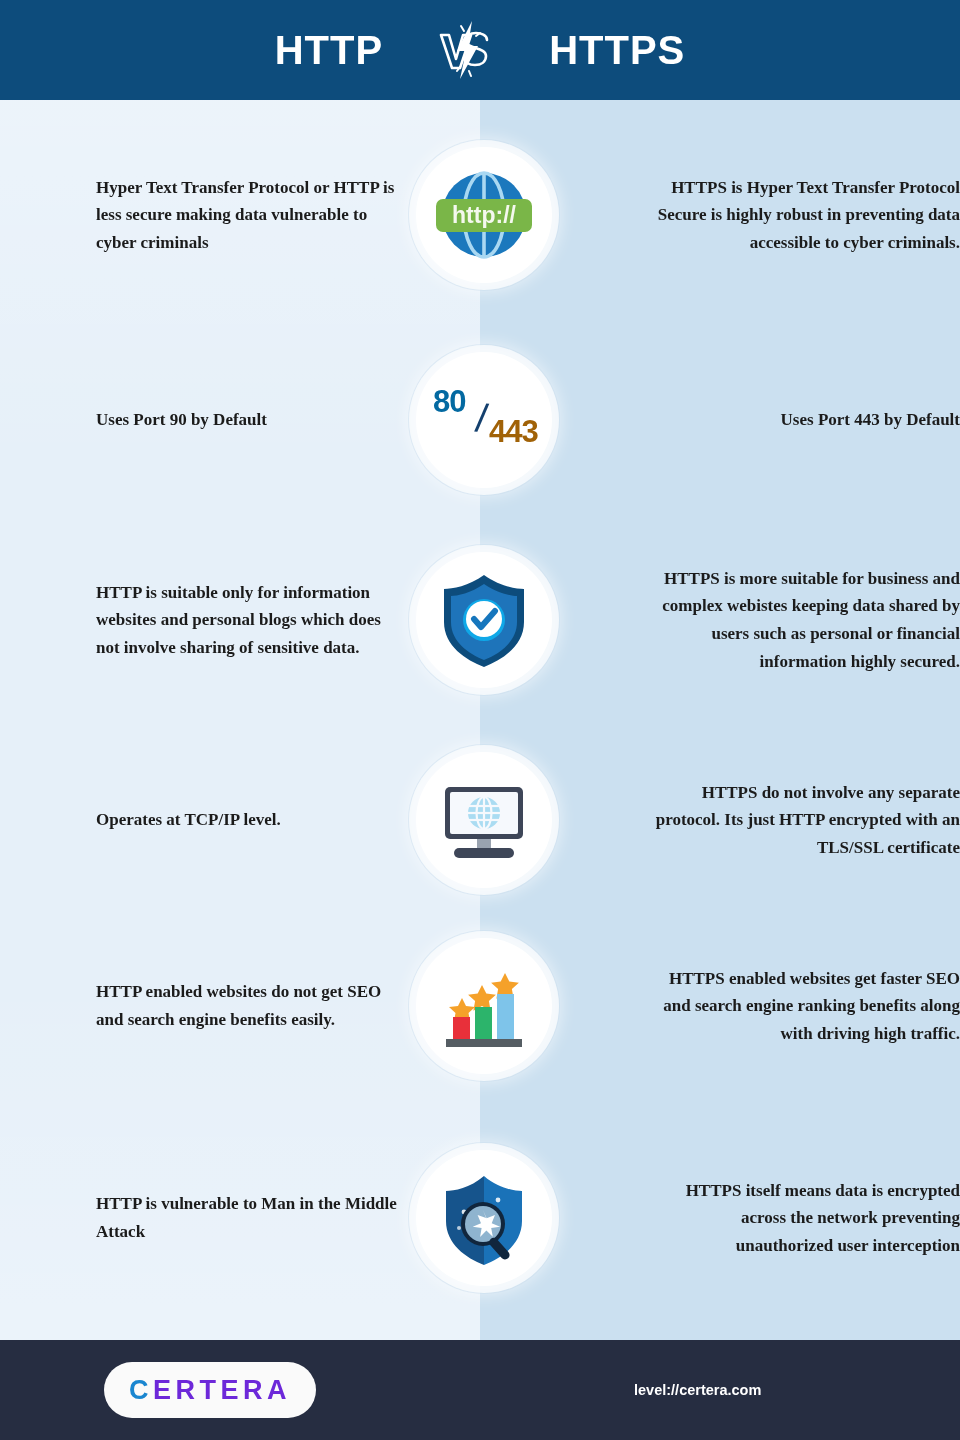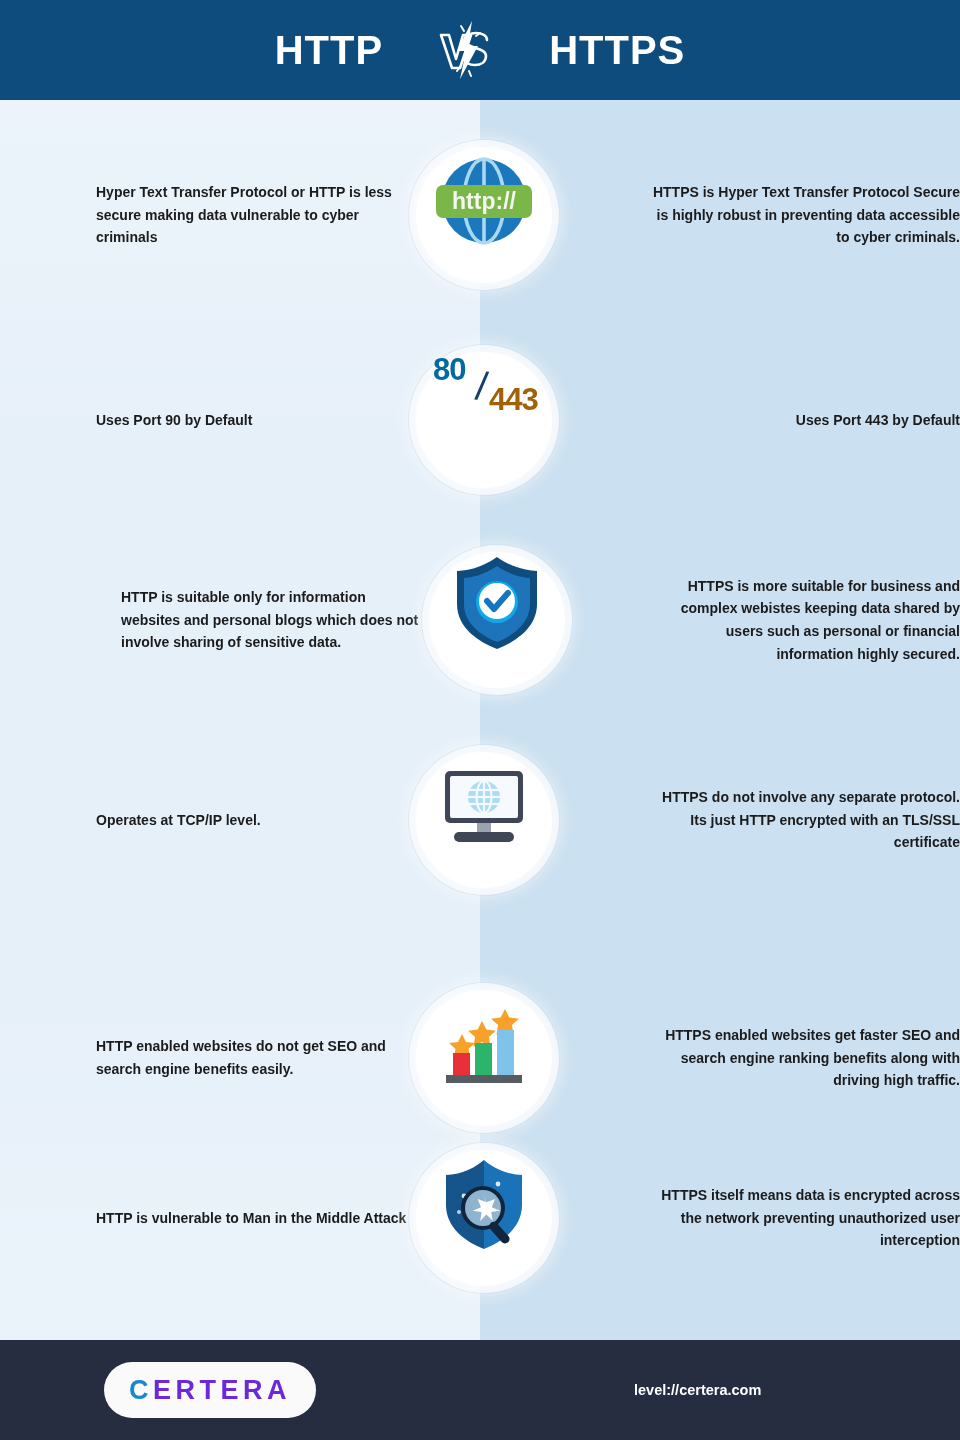--- a/index.html
+++ b/index.html
@@ -66,34 +66,36 @@
   
   .row {
     position: absolute;
     left: 0;
     width: 960px;
     display: flex;
     align-items: center;
   }
   .col-left, .col-right {
     width: 340px;
-    font-size: 14px;
+    font-size: 17px;
     line-height: 1.62;
     color: #1b1b1b;
     font-weight: 700;
+    font-family: Liberation Serif, serif;
   }
   .col-left  { margin-left: 96px; text-align: left; }
   .col-right { margin-left: 96px; text-align: right; }
 
   .icon-circle {
     width: 136px; height: 136px;
     border-radius: 50%;
     background: #ffffff;
     position: relative;
     display: flex;
+    align-items: center;
     justify-content: center;
     box-shadow: 0 0 0 7px rgba(255,255,255,.72),
                 0 0 16px 9px rgba(255,255,255,.55),
                 0 0 0 8px rgba(176,203,228,.45);
     flex: 0 0 auto;
     margin-left: 8px;
   }
   .icon-circle svg { display: block; }
 
   .port-text {
@@ -202,21 +204,21 @@
       <div class="port-text">
         <span class="port-80">80</span>
         <span class="port-slash">/</span>
         <span class="port-443">443</span>
       </div>
     </div>
 
     <div class="col-right">Uses Port 443 by Default</div>
   </div>
 
-  <div class="row" style="top:550px;height:140px;padding-left:25px;">
+  <div class="row" style="top:550px;height:140px;">
     <div class="col-left">HTTP is suitable only for information websites and personal blogs which does not involve sharing of sensitive data.</div>
 
     <div class="icon-circle">
       <svg width="100" height="100" viewBox="0 0 100 100">
         <path d="M50 5 C35 16 18 19 10 19 L10 52 C10 76 32 90 50 97 C68 90 90 76 90 52 L90 19 C82 19 65 16 50 5 Z" fill="#0d4c7c"></path>
         <path d="M50 14 C37 23 23 26 17 26 L17 52 C17 72 35 84 50 90 C65 84 83 72 83 52 L83 26 C77 26 63 23 50 14 Z" fill="#1e74ba"></path>
         <circle cx="50" cy="50" r="21" fill="#0fa8e8"></circle>
         <circle cx="50" cy="49" r="18" fill="#ffffff"></circle>
         <path d="M40 49 L47 57 L61 41" fill="none" stroke="#1676bd" stroke-width="6" stroke-linecap="round" stroke-linejoin="round"></path>
       </svg>
@@ -243,21 +245,21 @@
           </g>
         </g>
         <rect x="45" y="71" width="14" height="10" fill="#9aa3b0"></rect>
         <rect x="22" y="80" width="60" height="10" rx="5" fill="#3e4658"></rect>
       </svg>
     </div>
 
     <div class="col-right">HTTPS do not involve any separate protocol. Its just HTTP encrypted with an TLS/SSL certificate</div>
   </div>
 
-  <div class="row" style="top:988px;height:140px;">
+  <div class="row" style="top:936px;height:140px;">
     <div class="col-left">HTTP enabled websites do not get SEO and search engine benefits easily.</div>
 
     <div class="icon-circle">
       <svg width="104" height="104" viewBox="0 0 104 104">
 
         <g fill="#f5a12a">
           <path d="M30 44 l4 8 9 1 -6.5 6 1.6 9 -8.1-4.4 -8.1 4.4 1.6-9 -6.5-6 9-1 Z"></path>
           <path d="M50 31 l4.3 8.6 9.6 1.1 -7 6.4 1.7 9.6 -8.6-4.7 -8.6 4.7 1.7-9.6 -7-6.4 9.6-1.1 Z"></path>
           <path d="M73 19 l4.3 8.6 9.6 1.1 -7 6.4 1.7 9.6 -8.6-4.7 -8.6 4.7 1.7-9.6 -7-6.4 9.6-1.1 Z"></path>
         </g>

